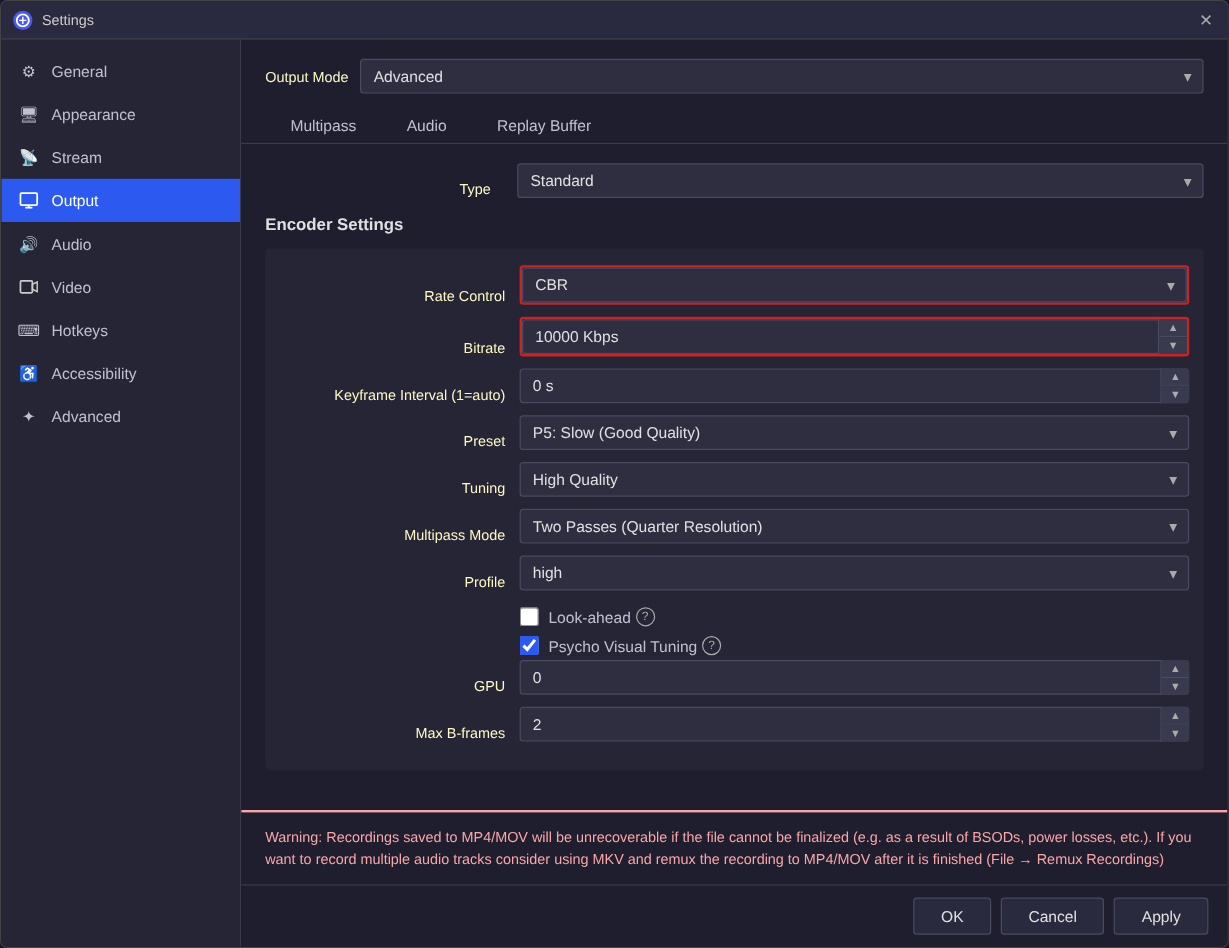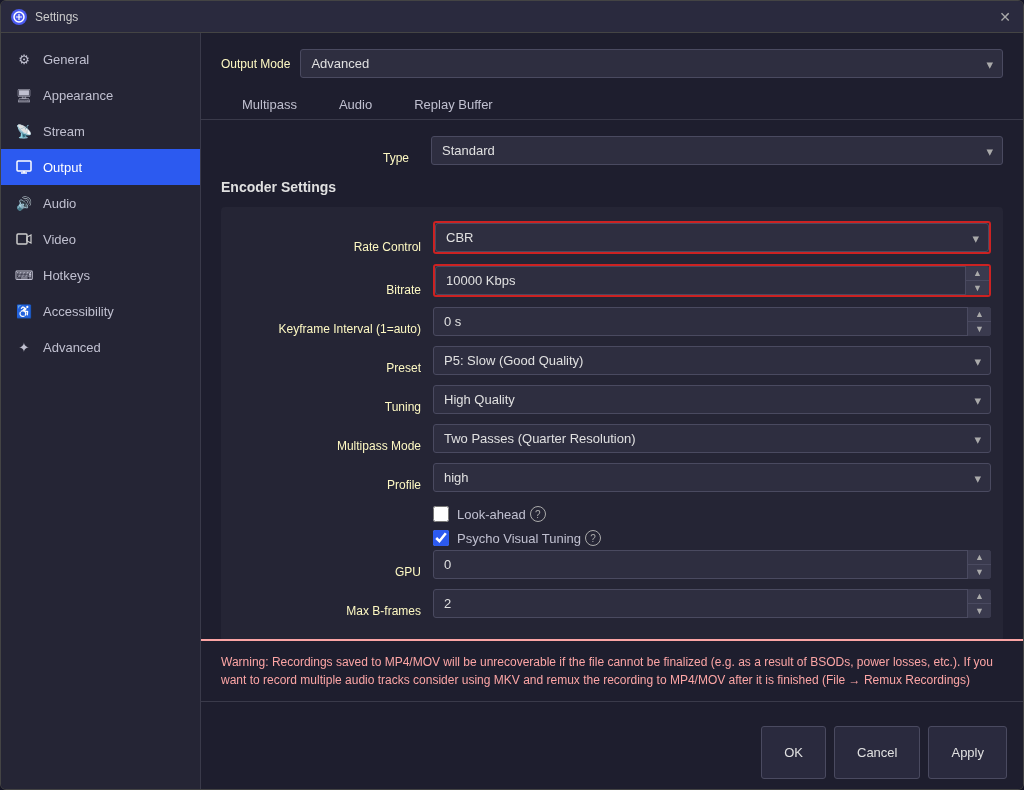--- a/index.html
+++ b/index.html
@@ -279,26 +279,25 @@
     .footer {
       display: flex;
       justify-content: flex-end;
       padding: 10px 16px;
       gap: 8px;
       border-top: 1px solid #3a3a4a;
       background: #1e1e2e;
       flex-shrink: 0;
     }
     .btn {
-      padding: 18px 22px;
+      padding: 7px 22px;
       border-radius: 3px;
       border: none;
       font-size: 13px;
       cursor: pointer;
-      margin-top: 14px;
     }
     .btn-ok {
       background: #2a2a3e;
       color: #e0e0e0;
       border: 1px solid #4a4a60;
     }
     .btn-cancel {
       background: #2a2a3e;
       color: #e0e0e0;
       border: 1px solid #4a4a60;

